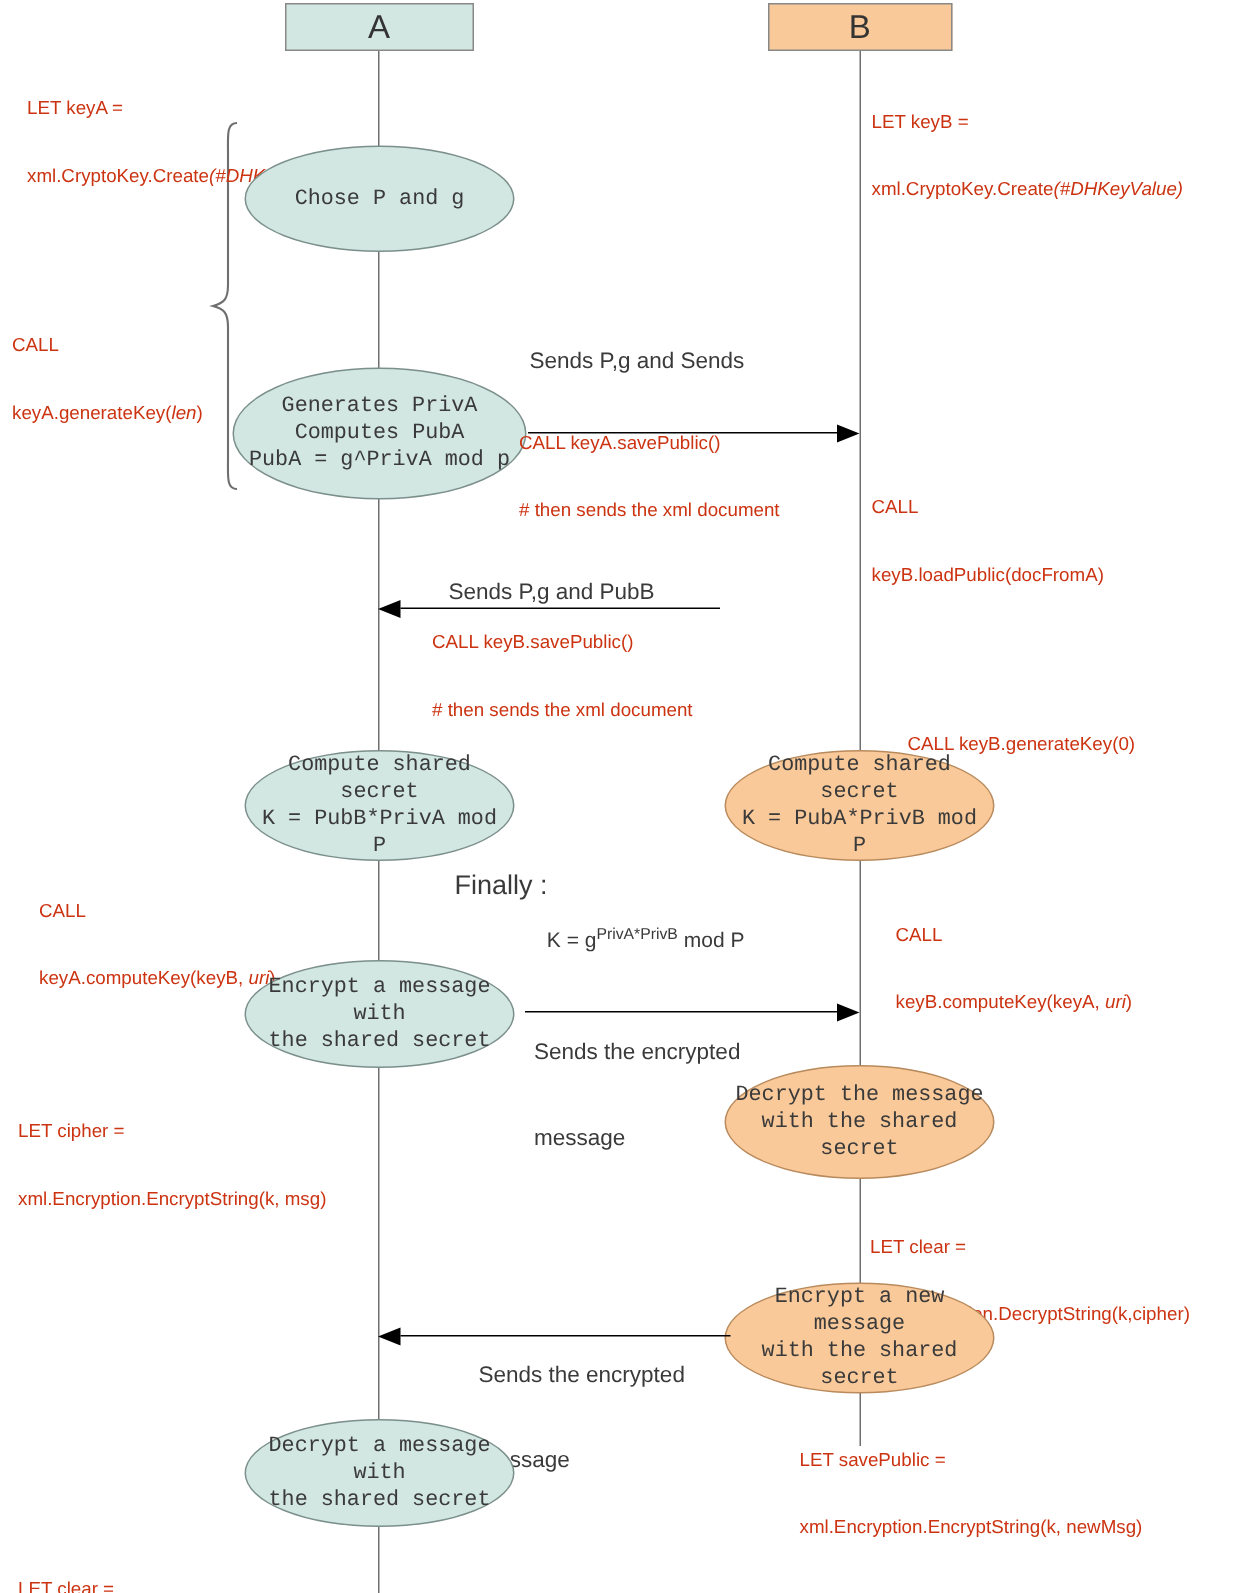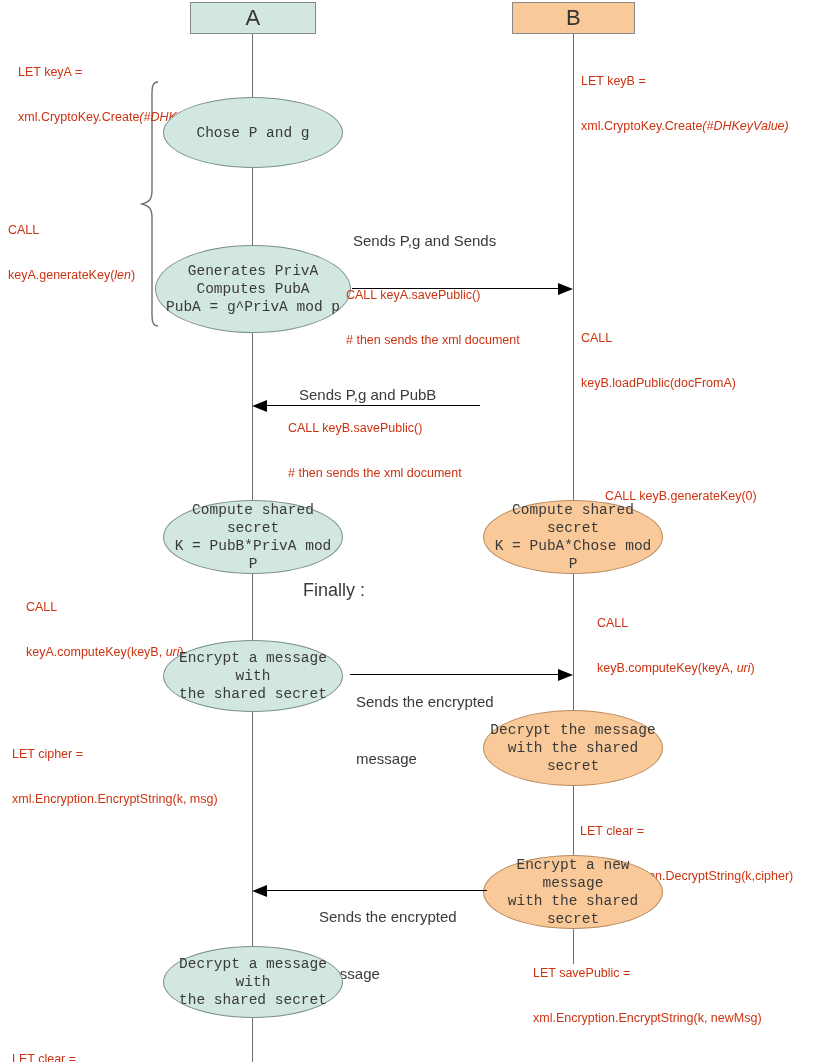--- a/index.html
+++ b/index.html
@@ -179,35 +179,38 @@
   <div class="node node-a" style="left:163px; top:500px; width:180px; height:74px;">
     <div>
       <div>Compute shared secret</div>
       <div>K = PubB*PrivA mod P</div>
     </div>
   </div>
 
   <div class="node node-b" style="left:483px; top:500px; width:180px; height:74px;">
     <div>
       <div>Compute shared secret</div>
-      <div>K = PubA*Chose mod P</div>
+      <div>K = PubA*PrivB mod P</div>
     </div>
   </div>
 
   <div class="lbl-red" style="left:26px; top:570px;">
     <div>CALL</div>
     <div><span>keyA.computeKey(keyB, </span><span class="it">uri</span><span>)</span></div>
   </div>
 
   <div class="lbl-red" style="left:597px; top:586px;">
     <div>CALL</div>
     <div><span>keyB.computeKey(keyA, </span><span class="it">uri</span><span>)</span></div>
   </div>
 
   <div class="lbl" style="left:303px; top:581px; font-size:18px;">Finally :</div>
+  <div class="formula" style="left:349px; top:601px;">
+    <span>K = g</span><sup>PrivA*PrivB</sup><span> mod P</span>
+  </div>
 
   <div class="node node-a" style="left:163px; top:640px; width:180px; height:72px;">
     <div>
       <div>Encrypt a message with</div>
       <div>the shared secret</div>
     </div>
   </div>
 
   <div class="lbl" style="left:356px; top:654px;">
     <div>Sends the encrypted</div>

